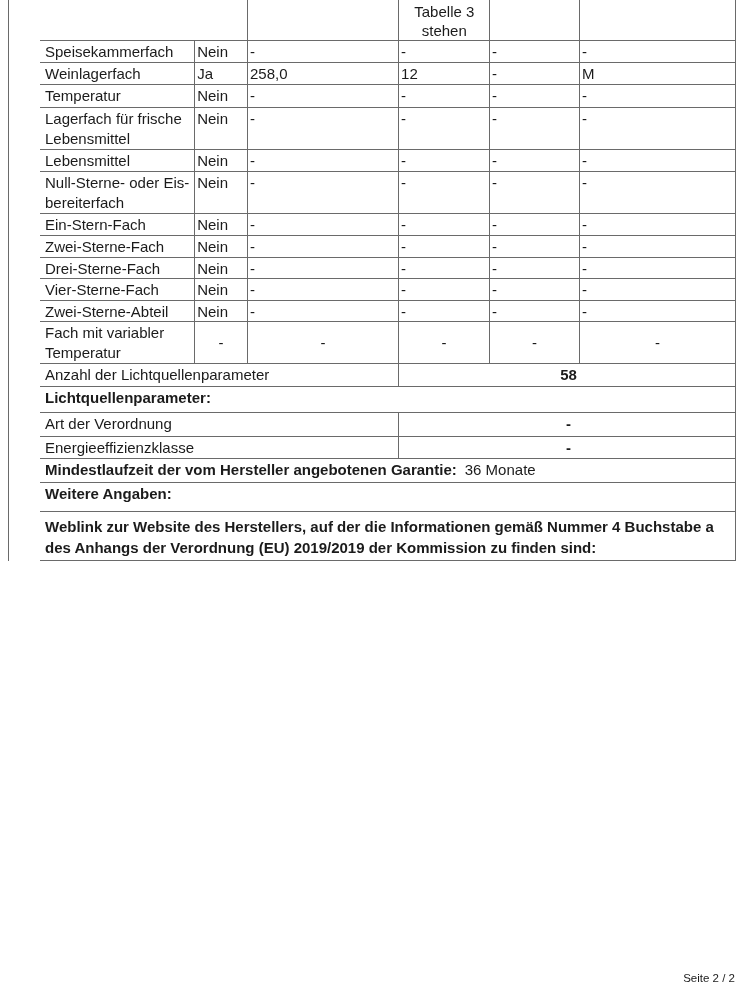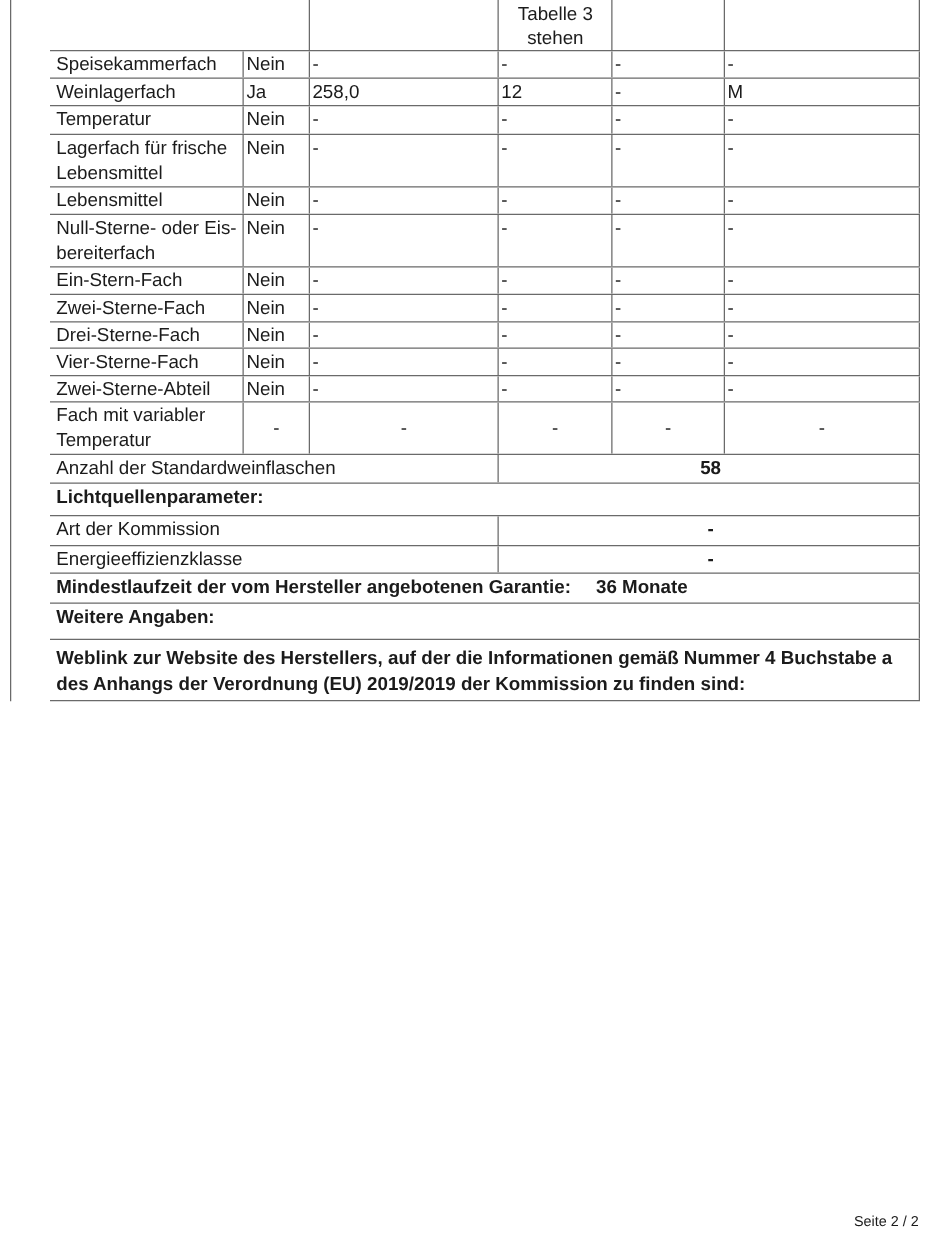--- a/index.html
+++ b/index.html
@@ -30,21 +30,21 @@
     overflow: hidden;
   }
   .val  { text-align: left; padding-left: 2px; padding-right: 2px; }
   .vmid { display: flex; align-items: center; justify-content: center; }
   .pre  { white-space: pre-line; }
   .prewrap { white-space: pre-wrap; font-weight: bold; }
   .bold { font-weight: bold; }
   .frag { text-align: center; padding-top: 2px; line-height: 19px; }
   .val2 { padding-left: 7px; text-align: center; font-weight: bold; }
   .wrap2 { padding: 4px 10px 0 5px; line-height: 21px; }
-  .g-val { margin-left: 20px; font-weight: bold; }
+  .g-val { margin-left: 8px; }
 
   
   .w162{width:162px} .w55{width:55px} .w158{width:158px}
   .w95{width:95px}  .w94{width:94px} .w163{width:163px}
   .w217{width:217px} .w375{width:375px} .w352{width:352px} .w727{width:727px}
 
   .footer {
     position: absolute;
     top: 972px; right: 15px;
     font-size: 11.5px;
@@ -171,29 +171,29 @@
       <div class="cell w162 pre">Fach mit variabler
 Temperatur</div>
       <div class="cell w55 val vmid">-</div>
       <div class="cell w158 val vmid">-</div>
       <div class="cell w95 val vmid">-</div>
       <div class="cell w94 val vmid">-</div>
       <div class="cell w163 val vmid">-</div>
     </div>
 
     <div class="row" style="height:23px">
-      <div class="cell w375">Anzahl der Standardweinflaschen</div>
+      <div class="cell w375">Anzahl der Lichtquellenparameter</div>
       <div class="cell w352 val2">58</div>
     </div>
 
     <div class="row" style="height:26px">
       <div class="cell w727 bold">Lichtquellenparameter:</div>
     </div>
     <div class="row" style="height:24px">
-      <div class="cell w375">Art der Kommission</div>
+      <div class="cell w375">Art der Verordnung</div>
       <div class="cell w352 val2">-</div>
     </div>
     <div class="row" style="height:22px">
       <div class="cell w375">Energieeffizienzklasse</div>
       <div class="cell w352 val2">-</div>
     </div>
 
     <div class="row" style="height:24px">
       <div class="cell w727">
         <span class="bold">Mindestlaufzeit der vom Hersteller angebotenen Garantie:</span><span class="g-val">36 Monate</span>

